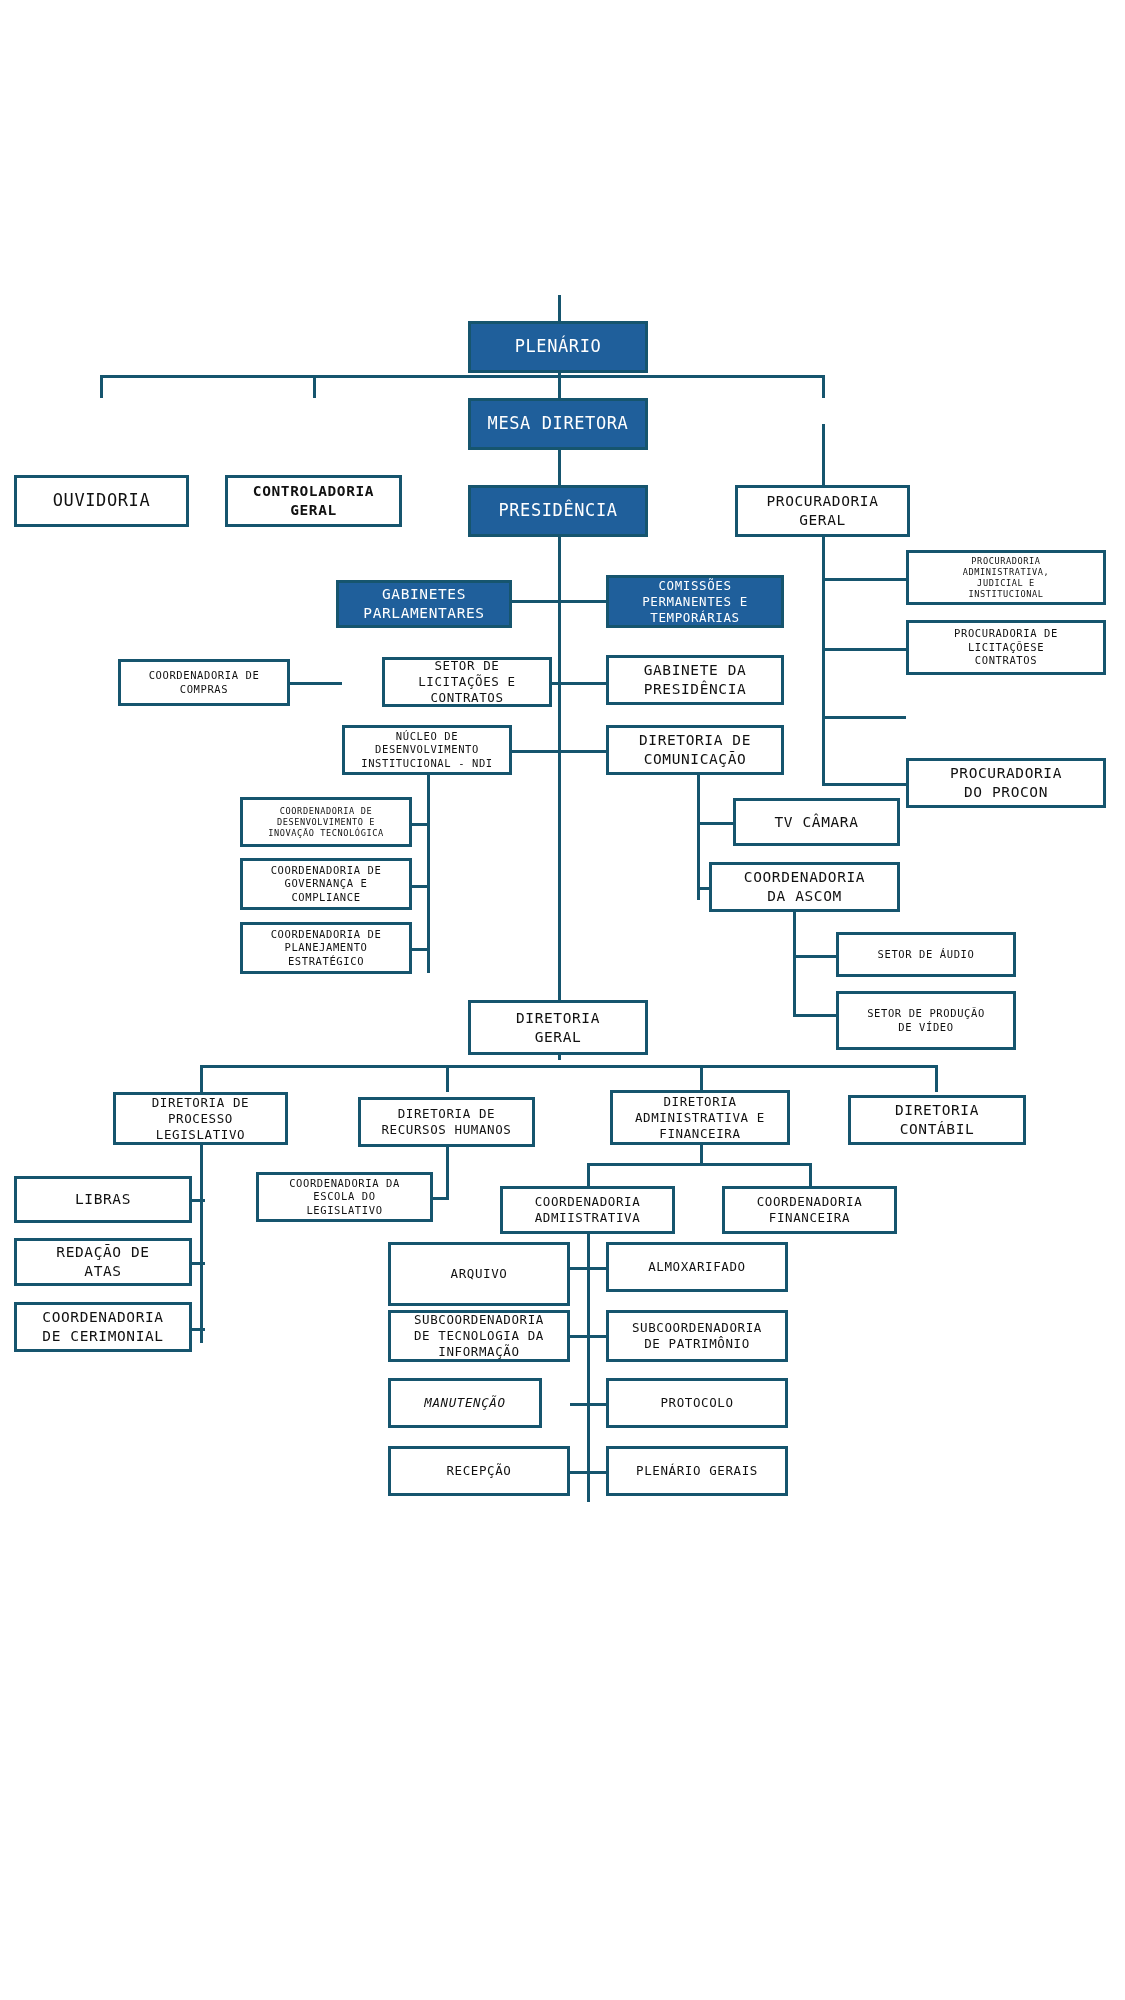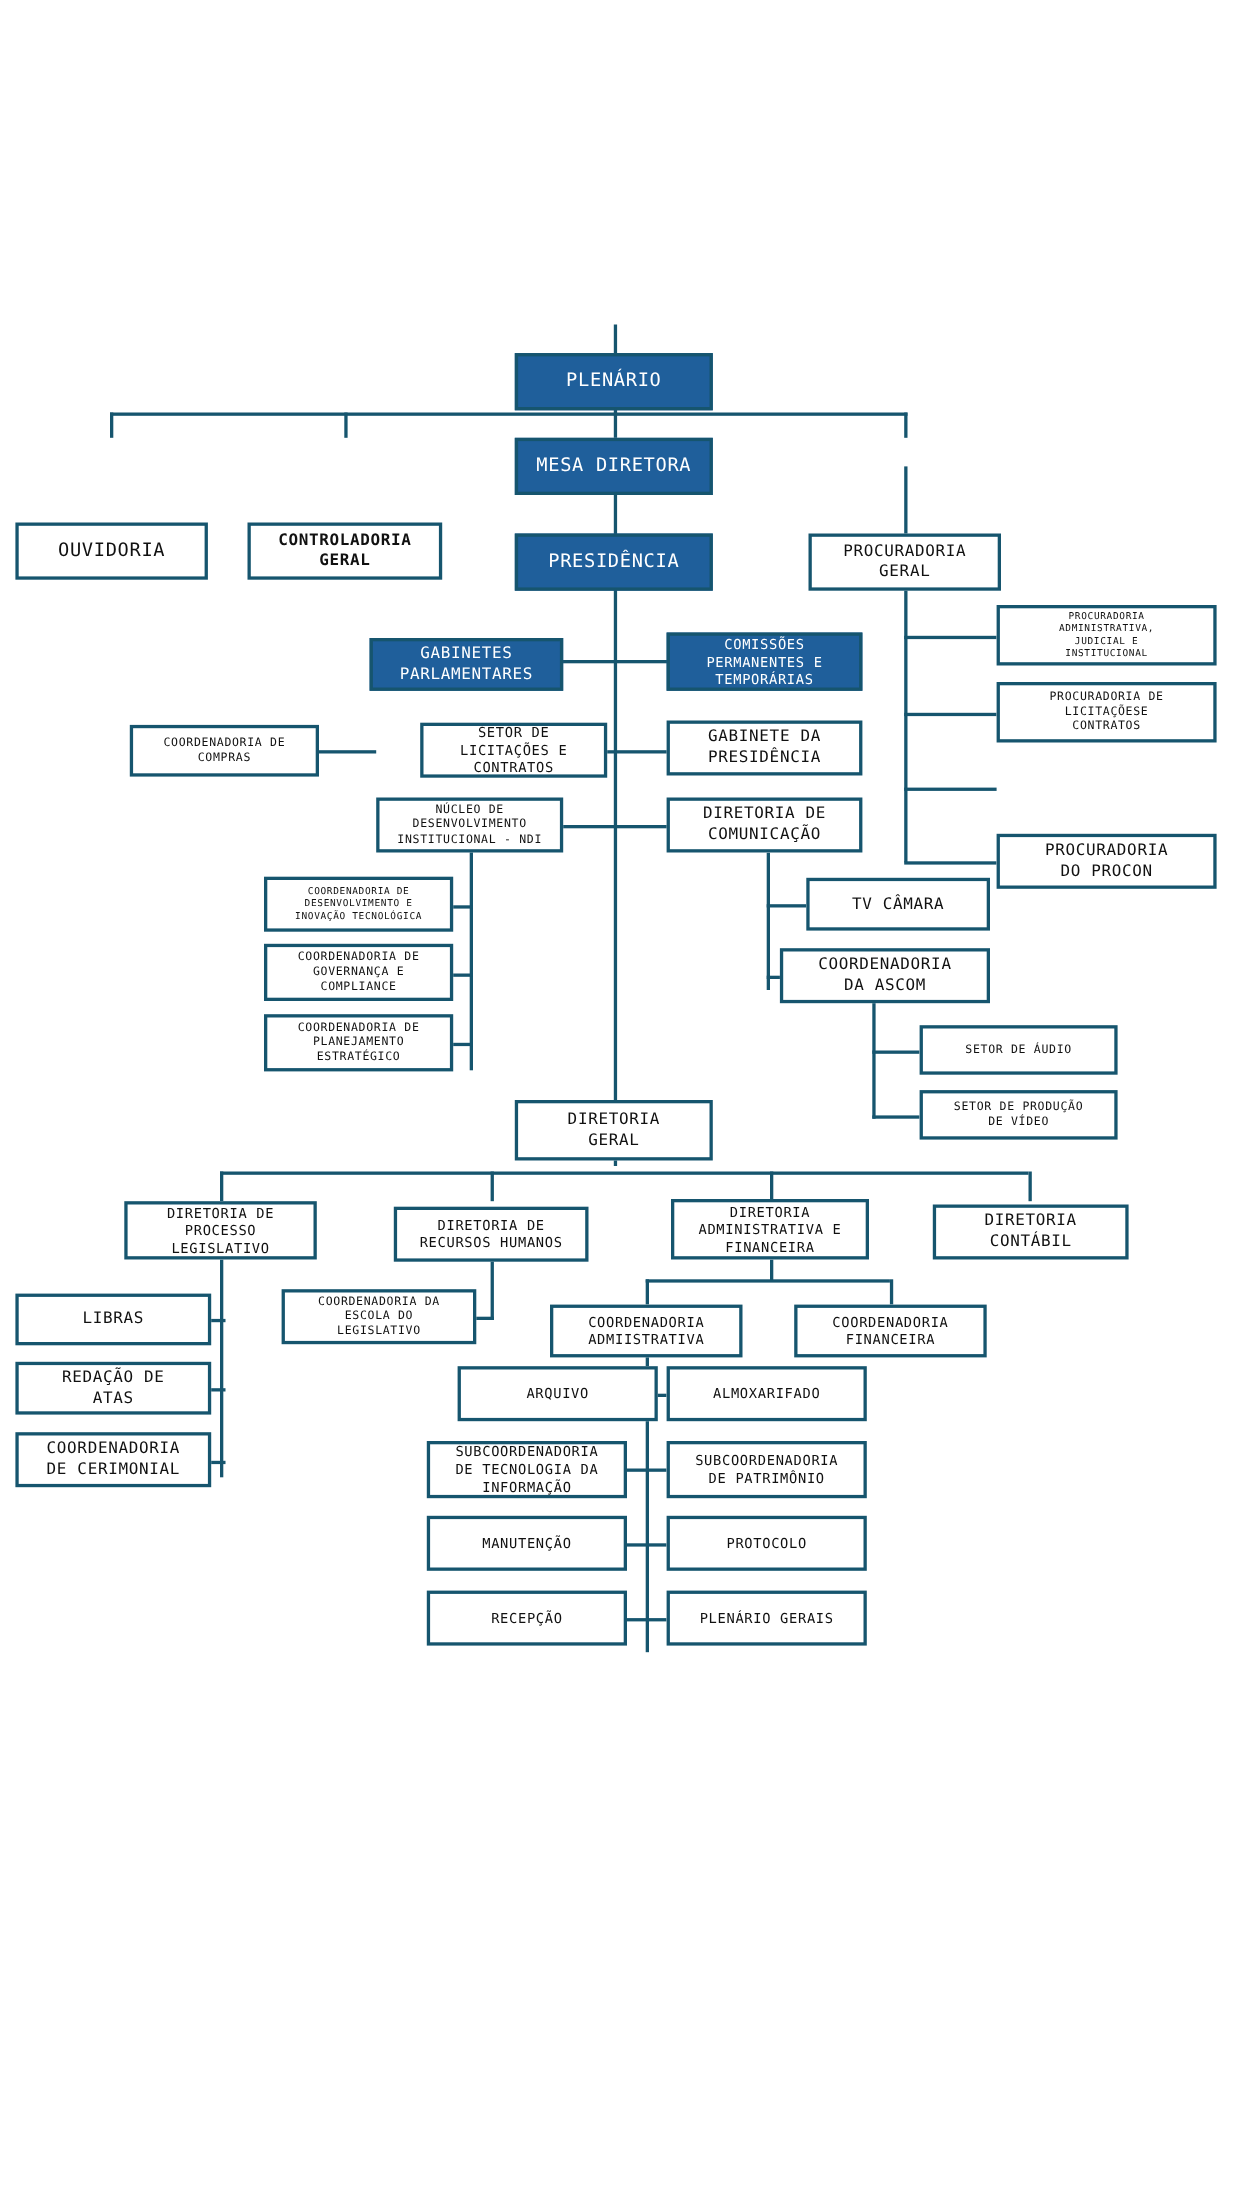--- a/index.html
+++ b/index.html
@@ -195,21 +195,21 @@
 
   <div class="node fs15" style="left:709px;top:862px;width:191px;height:50px;">
     <span>COORDENADORIA
 DA ASCOM</span>
     </div>
 
   <div class="node fs11" style="left:836px;top:932px;width:180px;height:45px;">
     <span>SETOR DE ÁUDIO</span>
     </div>
 
-  <div class="node fs11" style="left:836px;top:991px;width:180px;height:45px;">
+  <div class="node fs11" style="left:836px;top:991px;width:180px;height:59px;">
     <span>SETOR DE PRODUÇÃO
 DE VÍDEO</span>
     </div>
 
   <div class="node fs15" style="left:468px;top:1000px;width:180px;height:55px;">
     <span>DIRETORIA
 GERAL</span>
     </div>
 
   <div class="node fs13" style="left:113px;top:1092px;width:175px;height:53px;">
@@ -257,40 +257,40 @@
   <div class="node fs13" style="left:500px;top:1186px;width:175px;height:48px;">
     <span>COORDENADORIA
 ADMIISTRATIVA</span>
     </div>
 
   <div class="node fs13" style="left:722px;top:1186px;width:175px;height:48px;">
     <span>COORDENADORIA
 FINANCEIRA</span>
     </div>
 
-  <div class="node fs13" style="left:388px;top:1242px;width:182px;height:50px;margin-left:28px;">
+  <div class="node fs13" style="left:388px;top:1242px;width:182px;height:64px;">
     <span>ARQUIVO</span>
     </div>
 
   <div class="node fs13" style="left:606px;top:1242px;width:182px;height:50px;">
     <span>ALMOXARIFADO</span>
     </div>
 
   <div class="node fs13" style="left:388px;top:1310px;width:182px;height:52px;">
     <span>SUBCOORDENADORIA
 DE TECNOLOGIA DA
 INFORMAÇÃO</span>
     </div>
 
   <div class="node fs13" style="left:606px;top:1310px;width:182px;height:52px;">
     <span>SUBCOORDENADORIA
 DE PATRIMÔNIO</span>
     </div>
 
-  <div class="node fs13" style="left:388px;top:1378px;width:182px;height:50px;">
+  <div class="node fs13" style="left:388px;top:1378px;width:154px;height:50px;font-style:italic;">
     <span>MANUTENÇÃO</span>
     </div>
 
   <div class="node fs13" style="left:606px;top:1378px;width:182px;height:50px;">
     <span>PROTOCOLO</span>
     </div>
 
   <div class="node fs13" style="left:388px;top:1446px;width:182px;height:50px;">
     <span>RECEPÇÃO</span>
     </div>

